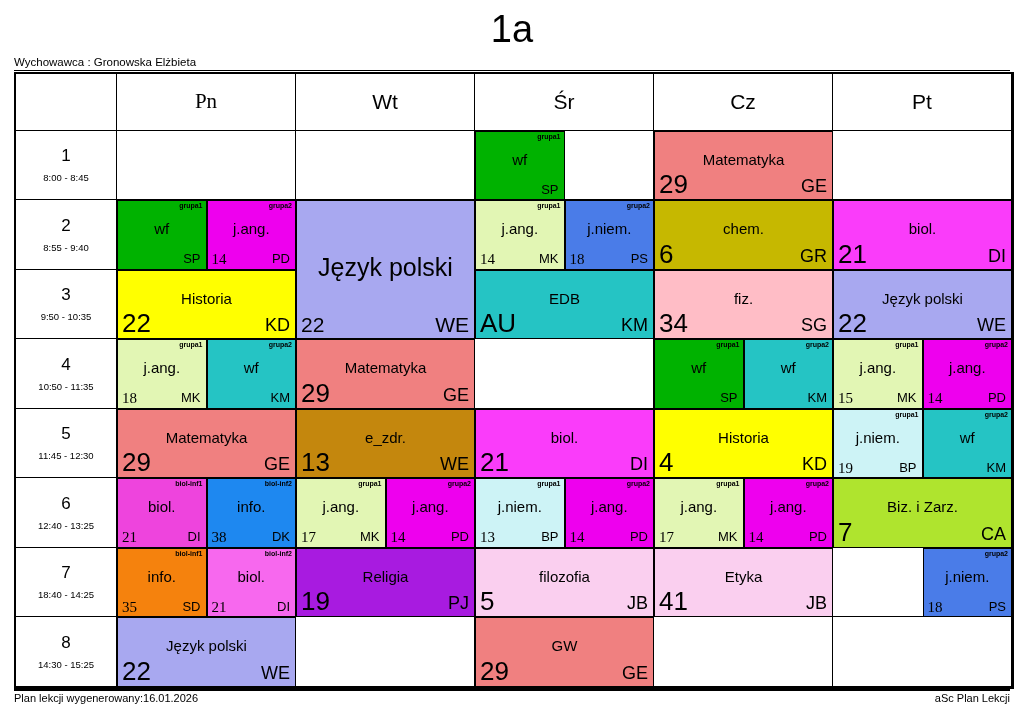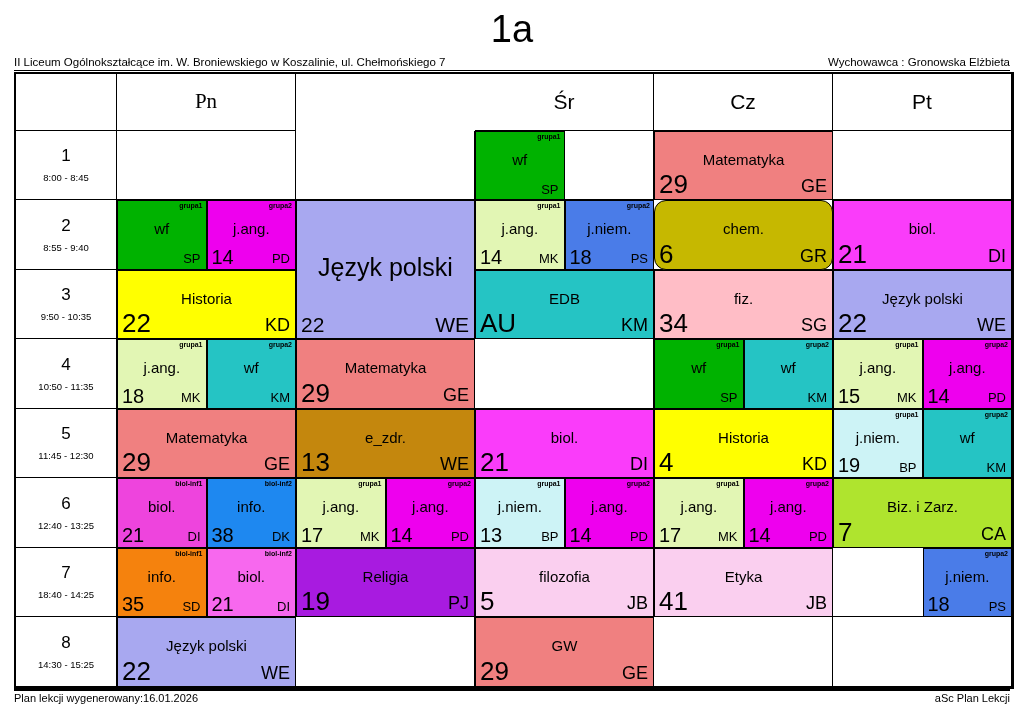--- a/index.html
+++ b/index.html
@@ -15,38 +15,38 @@
   .bgcell{border-right:1px solid #000;border-bottom:1px solid #000;}
   .lesson{position:relative;display:flex;align-items:center;justify-content:center;border:1px solid #000;box-sizing:border-box;overflow:hidden;z-index:2;}
   .lesson .subject{font-size:15px;padding-bottom:12px;text-align:center;line-height:1;}
   .lesson.big .subject{font-size:25px;padding-bottom:4px;}
   .lesson .room{position:absolute;left:4px;bottom:0px;line-height:1.1;}
   .lesson .teacher{position:absolute;right:5px;bottom:2px;line-height:1.1;}
   .lesson.full .room{font-size:26px;}
   .lesson.full .teacher{font-size:18px;}
   .lesson.big .room{font-size:21px;bottom:2px;}
   .lesson.big .teacher{font-size:21px;}
-  .lesson.half .room{font-size:20px;bottom:1px;}
+  .lesson.half .room{font-size:15px;bottom:1px;font-family:Liberation Serif, serif;}
   .lesson.half .teacher{font-size:13px;}
   .lesson .corner{position:absolute;top:1px;right:3px;font-size:7px;font-weight:bold;line-height:1;}
   .footer{display:flex;justify-content:space-between;font-size:11px;border-top:2px solid #000;margin-top:0px;padding-top:1px;}
 </style>
 </head>
 <body>
 
 <div class="page">
   <div class="title">1a</div>
   <div class="subheader">
-    <span>II Liceum Ogólnokształcące im. W. Broniewskiego w Koszalinie, ul. Chełmońskiego 7</span>
     <span>Wychowawca : Gronowska Elżbieta</span>
   </div>
 
   <div class="timetable" id="grid">
     <div class="hcell" style="grid-column:1;grid-row:1;"></div>
     <div class="hcell daycell" style="grid-column:2 / span 2;grid-row:1;font-family:Liberation Serif, serif;">Pn</div>
+    <div class="hcell daycell" style="grid-column:4 / span 2;grid-row:1;">Wt</div>
     <div class="hcell daycell" style="grid-column:6 / span 2;grid-row:1;">Śr</div>
     <div class="hcell daycell" style="grid-column:8 / span 2;grid-row:1;">Cz</div>
     <div class="hcell daycell" style="grid-column:10 / span 2;grid-row:1;">Pt</div>
   <div class="timecell" style="grid-area: 2 / 1;">
         <span class="pnum">1</span>
         <span class="ptime">8:00 - 8:45</span>
       </div>
       <div class="timecell" style="grid-area: 3 / 1;">
         <span class="pnum">2</span>
         <span class="ptime">8:55 - 9:40</span>
@@ -146,21 +146,21 @@
         <span class="subject">j.ang.</span>
         <span class="room">14</span>
         <span class="teacher">MK</span>
       </div>
       <div class="lesson half" style="grid-area: 3 / 7; background: rgb(74, 124, 232);">
         <span class="corner">grupa2</span>
         <span class="subject">j.niem.</span>
         <span class="room">18</span>
         <span class="teacher">PS</span>
       </div>
-      <div class="lesson full" style="grid-area: 3 / 8 / auto / span 2; background: rgb(198, 184, 0); border-radius: 12px;">
+      <div class="lesson full" style="grid-area: 3 / 8 / auto / span 2; background: rgb(198, 184, 0);">
         <span class="subject">chem.</span>
         <span class="room">6</span>
         <span class="teacher">GR</span>
       </div>
       <div class="lesson full" style="grid-area: 3 / 10 / auto / span 2; background: rgb(250, 60, 250);">
         <span class="subject">biol.</span>
         <span class="room">21</span>
         <span class="teacher">DI</span>
       </div>
       <div class="lesson full" style="grid-area: 4 / 2 / auto / span 2; background: rgb(255, 255, 0);">

